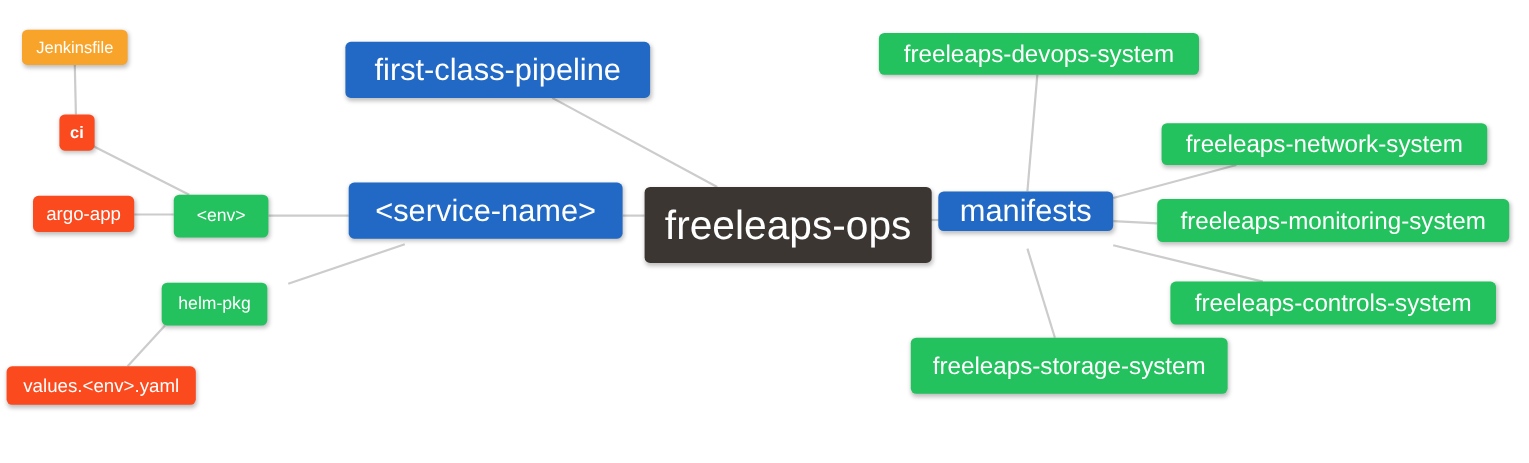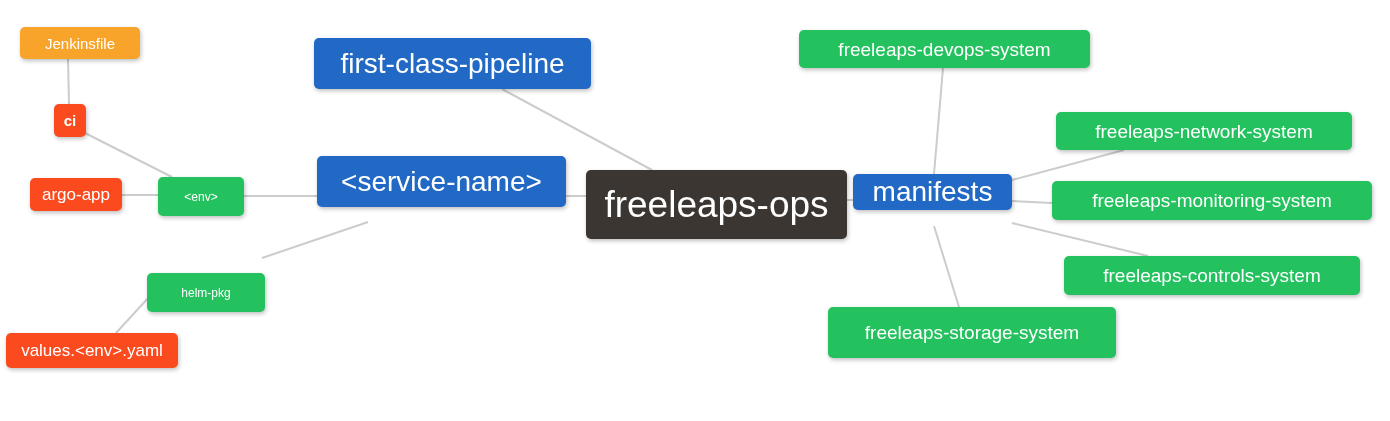--- a/index.html
+++ b/index.html
@@ -39,22 +39,22 @@
     box-sizing: border-box;
     line-height: 1;
   }
   .node.blue   { background: #2169C4; }
   .node.green  { background: #23C25E; }
   .node.red    { background: #FA4A1E; }
   .node.orange { background: #F8A32A; }
   .node.dark   { background: #3B3632; }
   .fs-root  { font-size: 37px; }
   .fs-big   { font-size: 28px; }
-  .fs-sys   { font-size: 19px; }
-  .fs-mid   { font-size: 12px; }
+  .fs-sys   { font-size: 22px; }
+  .fs-mid   { font-size: 16px; }
   .fs-small { font-size: 17px; }
   .fs-tiny  { font-size: 15px; }
 </style>
 </head>
 <body>
 
 <div class="canvas">
 
   <svg class="edges" width="1390" height="421">
     <line x1="68" y1="59" x2="69" y2="104"></line>
@@ -66,35 +66,35 @@
     <line x1="502" y1="89" x2="652" y2="170"></line>
     <line x1="566" y1="196" x2="586" y2="196"></line>
     <line x1="845" y1="200" x2="855" y2="200"></line>
     <line x1="934" y1="174" x2="943" y2="68"></line>
     <line x1="1012" y1="180" x2="1124" y2="150"></line>
     <line x1="1012" y1="201" x2="1052" y2="203"></line>
     <line x1="1012" y1="223" x2="1148" y2="256"></line>
     <line x1="934" y1="226" x2="959" y2="307"></line>
   </svg>
 
-  <div class="node orange fs-tiny" style="left:20px;  top:27px;  width:120px;  height:32px;">Jenkinsfile</div>
+  <div class="node orange fs-tiny" style="left:20px;  top:27px;  width:96px;  height:32px;">Jenkinsfile</div>
 
   <div class="node red fs-tiny" style="left:54px;  top:104px; width:32px;  height:33px;font-weight:bold;">ci</div>
 
   <div class="node red fs-small" style="left:30px;  top:178px; width:92px;  height:33px;">argo-app</div>
 
   <div class="node green fs-mid" style="left:158px; top:177px; width:86px;  height:39px;">&lt;env&gt;</div>
 
-  <div class="node green fs-mid" style="left:147px; top:273px; width:118px; height:39px;text-align:center;">helm-pkg</div>
+  <div class="node green fs-mid" style="left:147px; top:257px; width:96px; height:39px;text-align:center;">helm-pkg</div>
 
   <div class="node red fs-small" style="left:6px;   top:333px; width:172px; height:35px;">values.&lt;env&gt;.yaml</div>
 
   <div class="node blue fs-big" style="left:314px; top:38px;  width:277px; height:51px;">first-class-pipeline</div>
 
-  <div class="node blue fs-big" style="left:317px; top:156px; width:249px; height:51px;">&lt;service-name&gt;</div>
+  <div class="node blue fs-big" style="left:317px; top:166px; width:249px; height:51px;">&lt;service-name&gt;</div>
 
   <div class="node dark fs-root" style="left:586px; top:170px; width:261px; height:69px;text-align:right;">freeleaps-ops</div>
 
   <div class="node blue fs-big" style="left:853px; top:174px; width:159px; height:36px;">manifests</div>
 
   <div class="node green fs-sys" style="left:799px;  top:30px;  width:291px; height:38px;">freeleaps-devops-system</div>
 
   <div class="node green fs-sys" style="left:1056px; top:112px; width:296px; height:38px;">freeleaps-network-system</div>
 
   <div class="node green fs-sys" style="left:1052px; top:181px; width:320px; height:39px;">freeleaps-monitoring-system</div>

